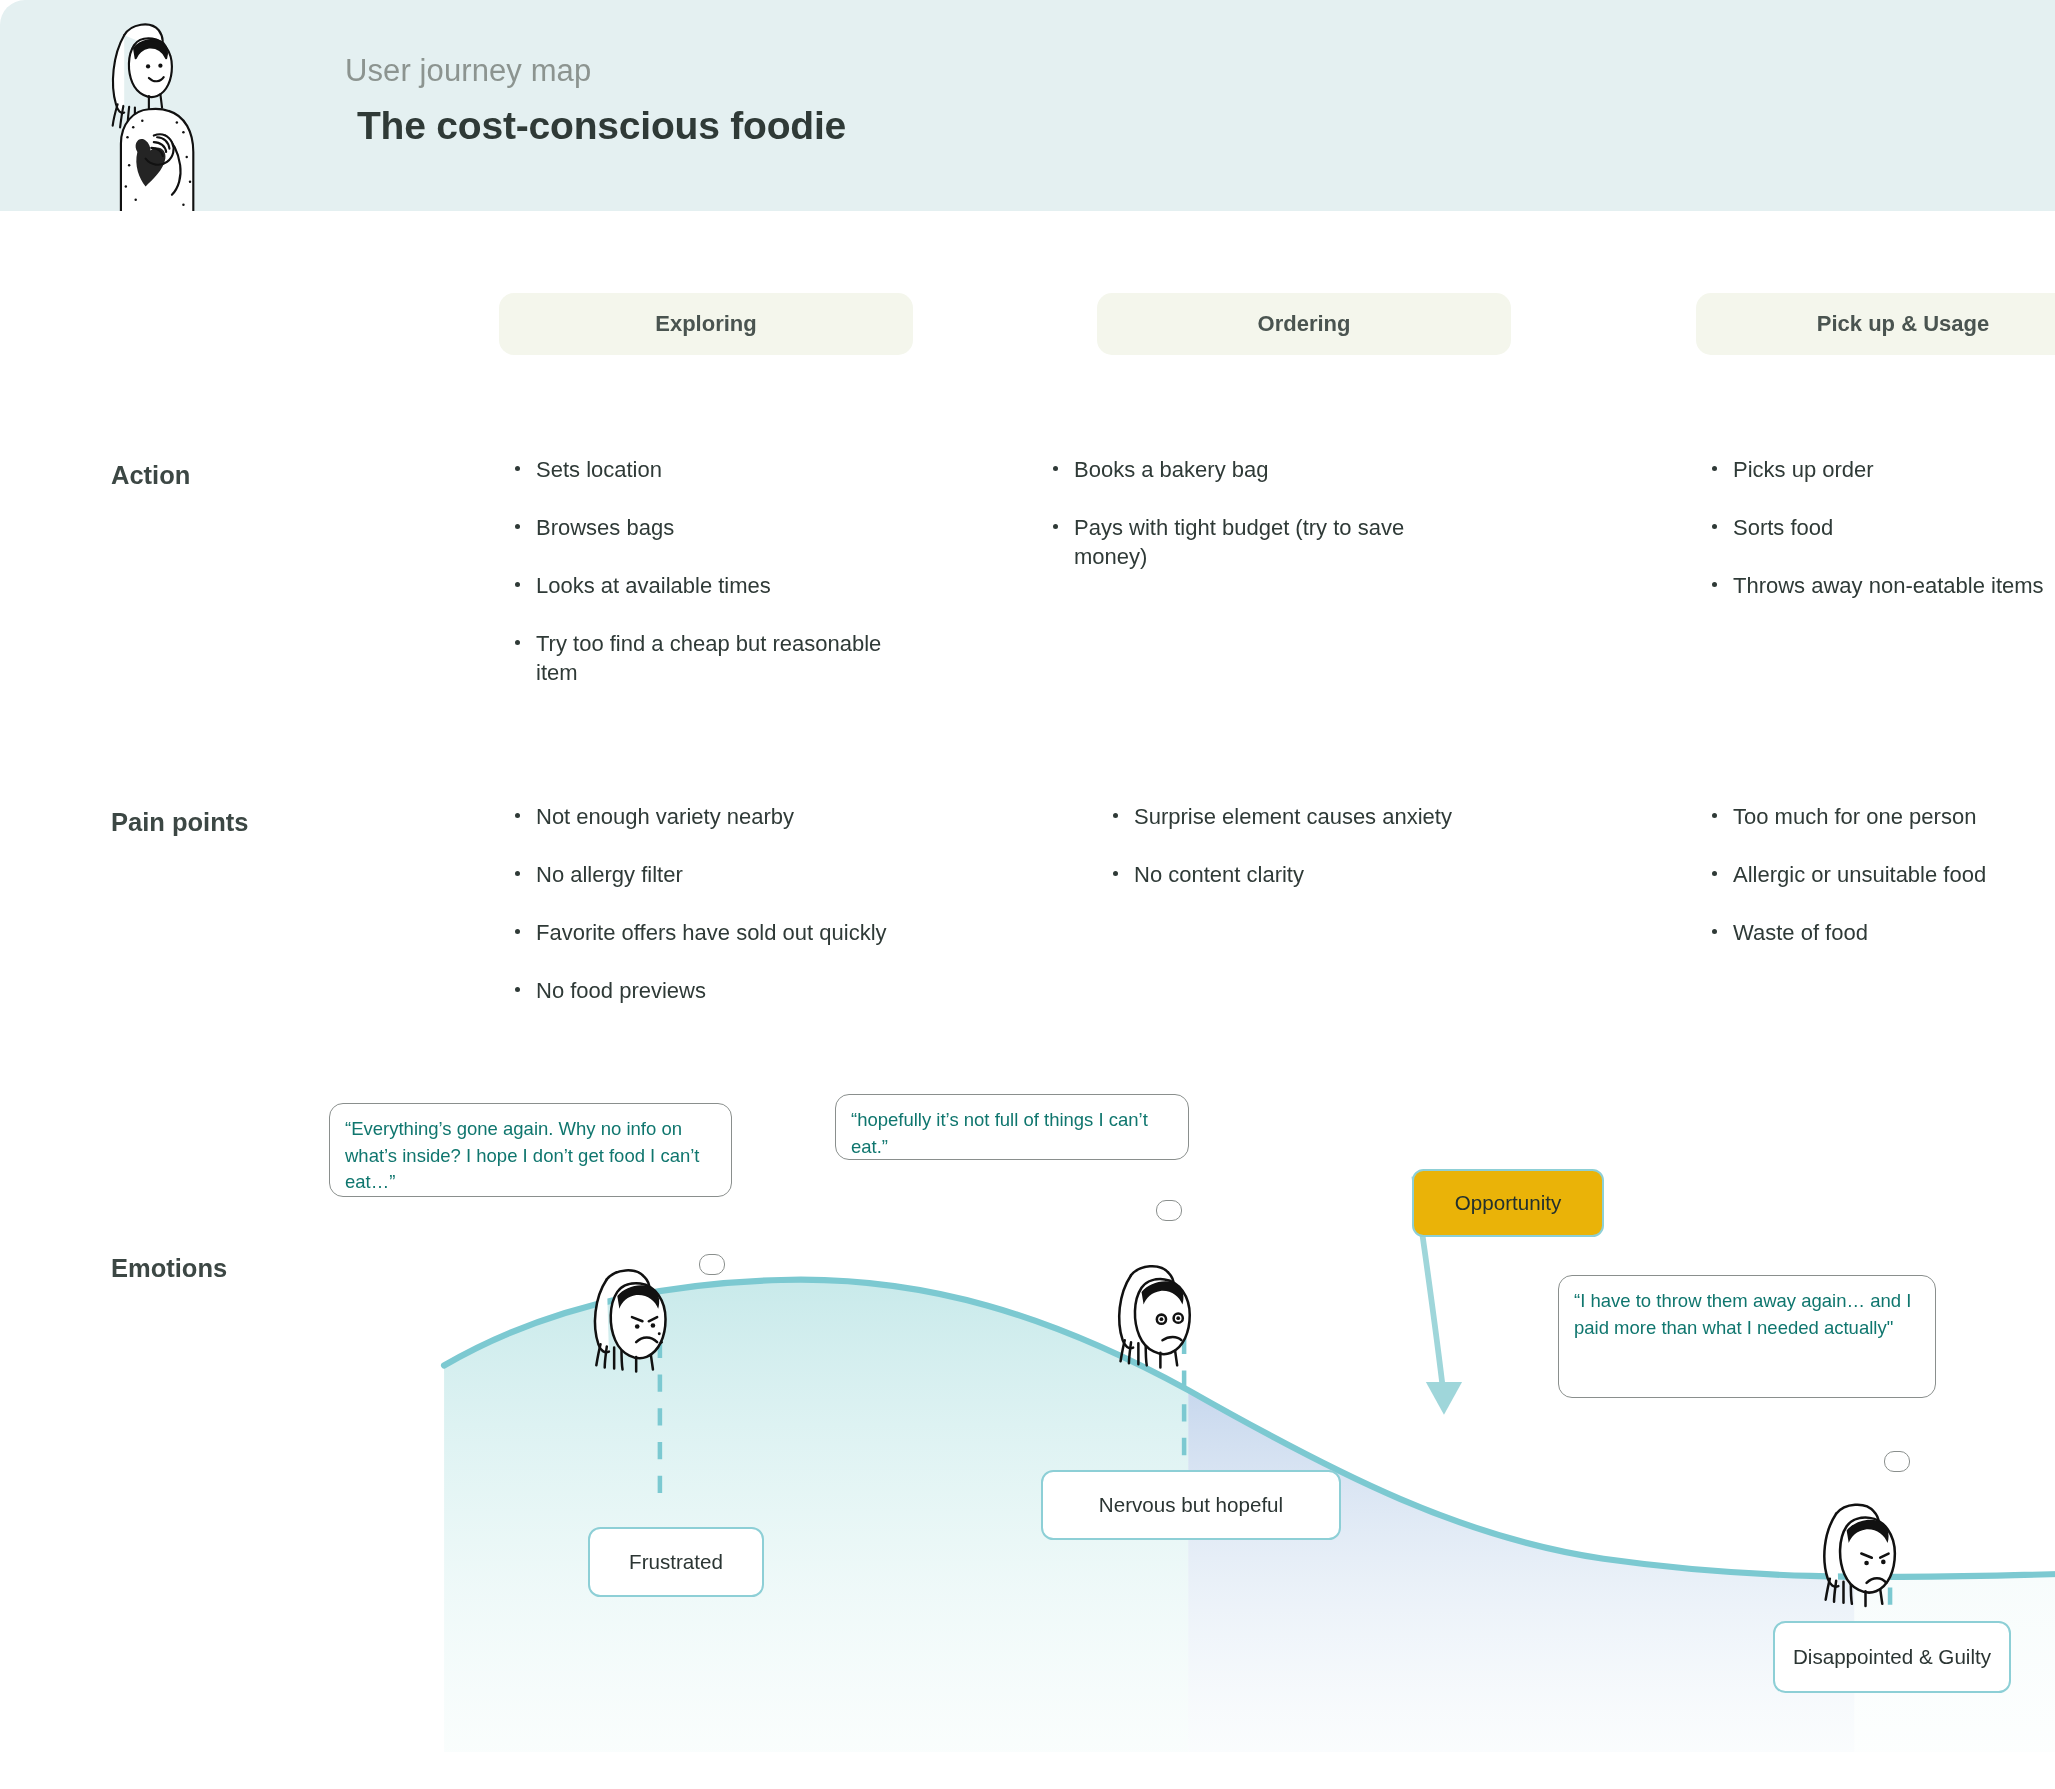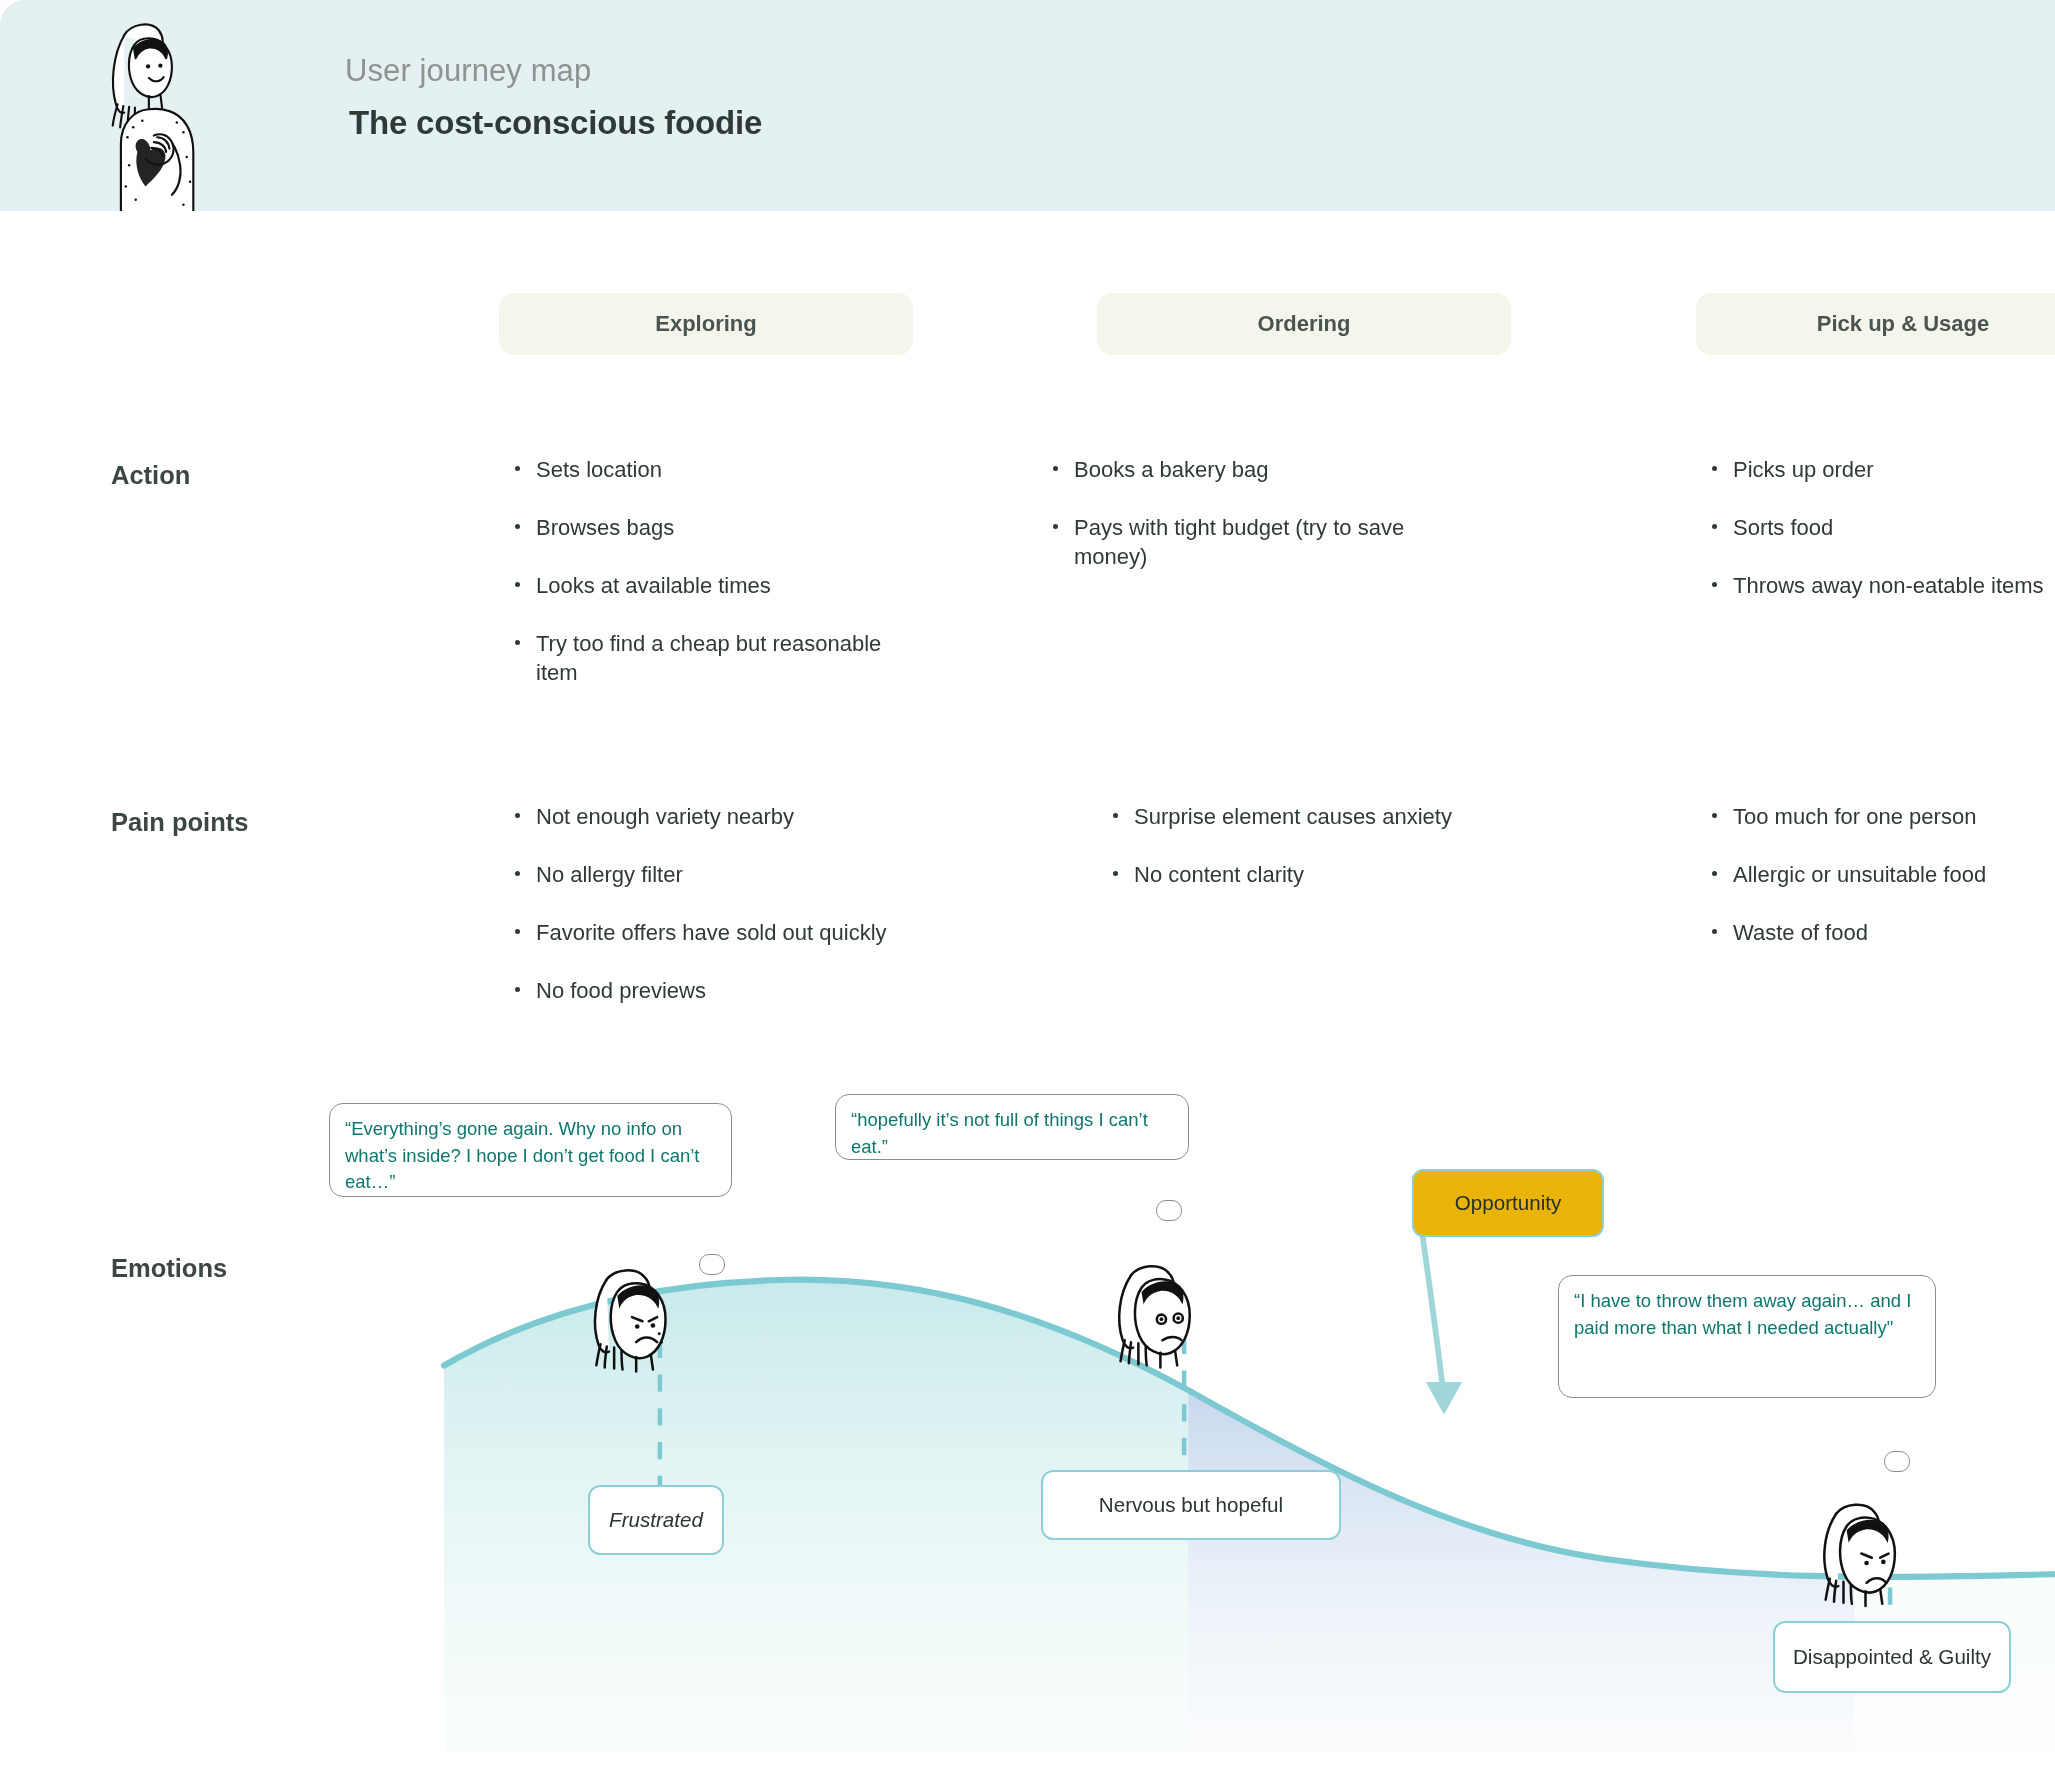--- a/index.html
+++ b/index.html
@@ -22,21 +22,21 @@
   #header-avatar{
     position:absolute;left:88px;top:12.3px;width:181px;height:206px;
   }
   #header-text{
     position:absolute;left:345px;top:53px;
   }
   #header-eyebrow{
     font-size:31px;color:#8C9490;letter-spacing:0.1px;margin:0 0 15px 0;font-weight:400;
   }
   #header-title{
-    font-size:33px;color:#2F3A37;font-weight:700;margin:4px;letter-spacing:-0.2px;
+    font-size:39px;color:#2F3A37;font-weight:700;margin:12px;letter-spacing:-0.2px;
   }
 
   
   .stage-chip{
     position:absolute;top:293px;height:62px;
     background:#F4F6EC;border-radius:15px;
     display:flex;align-items:center;justify-content:center;
   }
   .stage-chip span{
     font-size:22px;font-weight:600;color:#4A5450;
@@ -330,16 +330,16 @@
 <div class="quote-dot" style="left:699px;top:1254px;"></div>
 
 <div class="quote" style="left:835px;top:1094px;width:354px;height:66px;">“hopefully it’s not full of things I can’t eat.”</div>
 <div class="quote-dot" style="left:1156px;top:1200px;"></div>
 
 <div class="quote" style="left:1558px;top:1275px;width:378px;height:123px;">“I have to throw them away again… and I paid more than what I needed actually"</div>
 <div class="quote-dot" style="left:1884px;top:1451px;"></div>
 
 <div class="opp-badge" style="left:1372px;top:1169px;width:192px;height:68px;">Opportunity</div>
 
-<div class="emo-card" style="left:588px;top:1485px;width:136px;height:70px;font-style:italic;">Frustrated</div>
+<div class="emo-card" style="left:588px;top:1527px;width:176px;height:70px;">Frustrated</div>
 <div class="emo-card" style="left:1041px;top:1470px;width:300px;height:70px;">Nervous but hopeful</div>
 <div class="emo-card" style="left:1773px;top:1621px;width:238px;height:72px;">Disappointed &amp; Guilty</div>
 
 
 </body></html>

